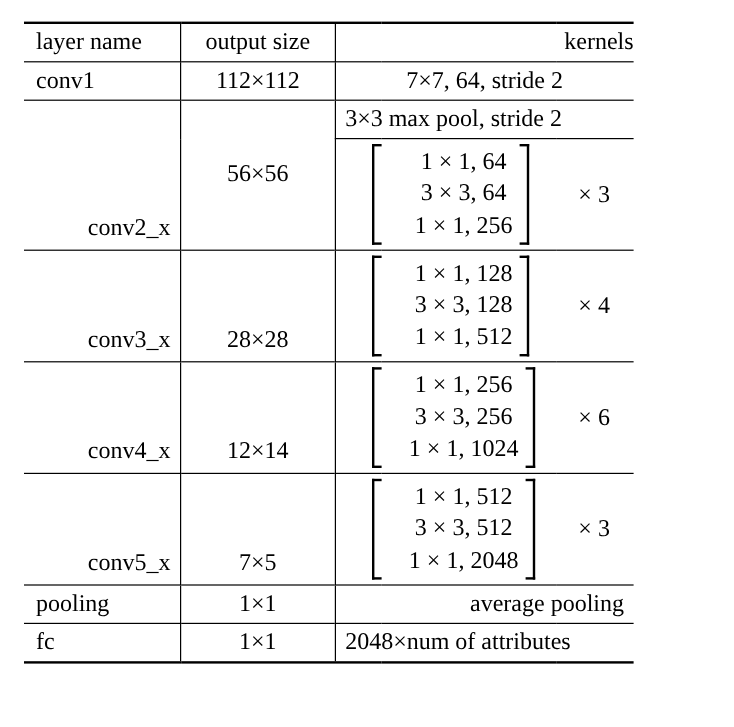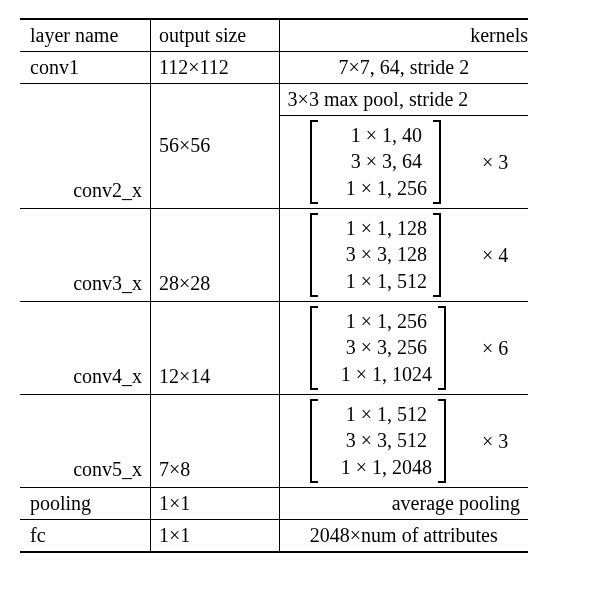--- a/index.html
+++ b/index.html
@@ -28,21 +28,21 @@
   .toprule th {
     border-top: 2px solid #000;
     border-bottom: 1px solid #000;
     font-weight: normal;
   }
   .sep-right { border-right: 1px solid #000; }
   .hline-top { border-top: 1px solid #000; }
   .bottomrule td { border-bottom: 2px solid #000; }
 
   .c0 { width: 130px; text-align: left; padding-left: 10px !important; }
-  .c1 { width: 130px; text-align: left; }
+  .c1 { width: 130px; text-align: center; }
   .c2 { width: 40px; text-align: right; padding-right: 0 !important;}
   .c3 { width: 160px; text-align: center; padding-left:0 !important; padding-right:0 !important;}
   .c4 { width: 60px;  text-align: left; padding-left: 6px !important; }
 
   .layer-cell {
     text-align: right;
     vertical-align: bottom !important;
     padding-bottom: 6px !important;
     padding-left: 10px !important;
   }
@@ -130,21 +130,21 @@
       <div class="block-wrap" style="justify-content:flex-end;">
         <span class="br-l">
                 <span class="btop"></span>
                 <span class="bbot"></span>
               </span>
       </div>
     </td>
     <td class="c3">
       <div class="block-wrap">
         <div class="block-lines">
-          <span>1 × 1, 40</span>
+          <span>1 × 1, 64</span>
           <span>3 × 3, 64</span>
           <span>1 × 1, 256</span>
         </div>
         <span class="br-r">
                 <span class="btop"></span>
                 <span class="bbot"></span>
               </span>
       </div>
     </td>
     <td class="c4">
@@ -211,21 +211,21 @@
     </td>
     <td class="c4">
       <div class="block-wrap mult">
               <span>× 6</span>
             </div>
     </td>
   </tr>
 
   <tr class="hline-top">
     <td class="c0 sep-right layer-cell">conv5_x</td>
-    <td class="c1 sep-right size-cell">7×8</td>
+    <td class="c1 sep-right size-cell">7×5</td>
     <td class="c2">
       <div class="block-wrap" style="justify-content:flex-end;">
         <span class="br-l">
                 <span class="btop"></span>
                 <span class="bbot"></span>
               </span>
       </div>
     </td>
     <td class="c3">
       <div class="block-wrap">
@@ -249,18 +249,18 @@
 
   <tr class="hline-top">
     <td class="c0 sep-right">pooling</td>
     <td class="c1 sep-right">1×1</td>
     <td colspan="3" style="text-align:right">average pooling</td>
   </tr>
 
   <tr class="hline-top bottomrule">
     <td class="c0 sep-right">fc</td>
     <td class="c1 sep-right">1×1</td>
-    <td colspan="3" style="text-align:center">2048×num of attributes</td>
+    <td colspan="3" style="">2048×num of attributes</td>
   </tr>
 </tbody>
     </table>
 
 </div>
 
 </body></html>

